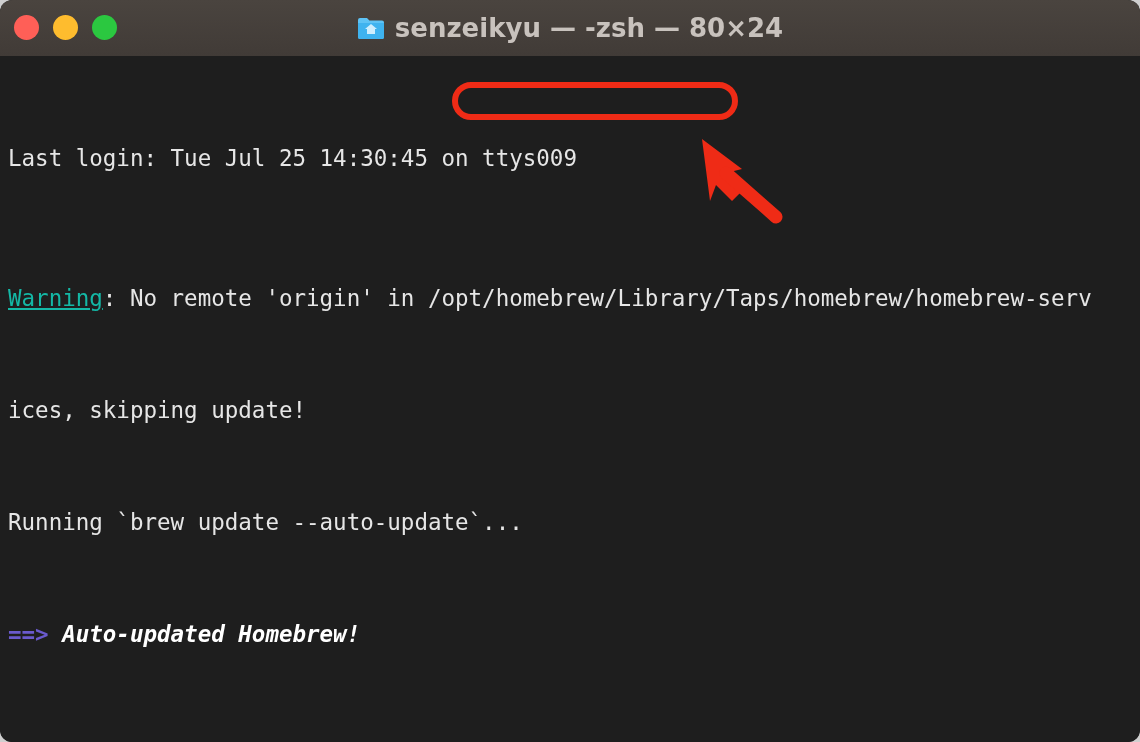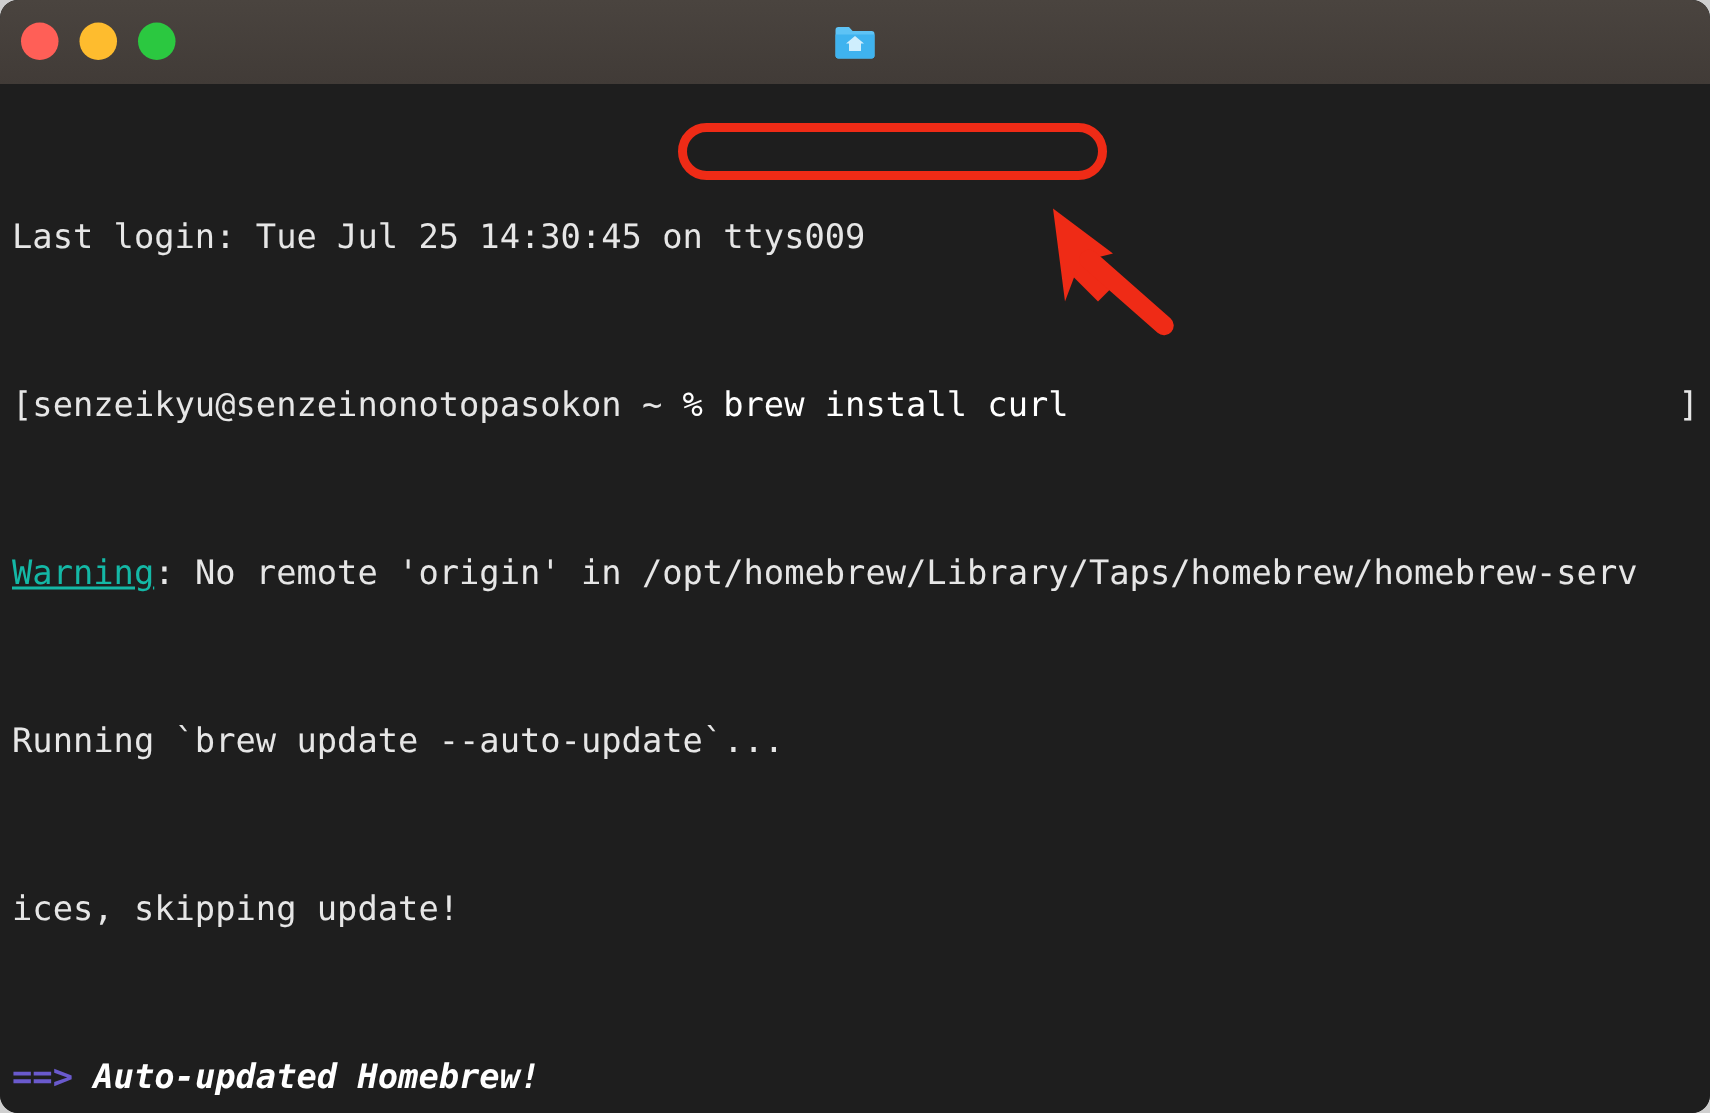--- a/index.html
+++ b/index.html
@@ -146,35 +146,35 @@
       <span class="light max"></span>
     </div>
     <div id="title-center">
       <span id="folder-icon">
         <svg width="28" height="26" viewBox="0 0 28 26">
           <path d="M1 5 a2 2 0 0 1 2-2 h7 l2.4 2.6 H25 a2 2 0 0 1 2 2 V22 a2 2 0 0 1-2 2 H3 a2 2 0 0 1-2-2 Z" fill="#5ec3f5"></path>
           <path d="M1 8 h26 V22 a2 2 0 0 1-2 2 H3 a2 2 0 0 1-2-2 Z" fill="#3fb3ef"></path>
           <path d="M14 9 l6 5 h-2 v5 h-8 v-5 H8 Z" fill="#cfeefd"></path>
         </svg>
       </span>
+      <span id="title-text">senzeikyu — -zsh — 80×24</span>
     </div>
   </div>
 
   <div id="terminal">
     <div id="screen">
 
       <div class="row"><span>Last login: Tue Jul 25 14:30:45 on ttys009</span></div>
 
-      <div class="row"><span>[senzeikyu@senzeinonotopasokon ~ </span><span class="wht">% brew install curl</span><span style="position:absolute;left:1111px;">]</span></div>
 
       <div class="row"><span class="ylw">Warning</span><span>: No remote 'origin' in /opt/homebrew/Library/Taps/homebrew/homebrew-serv</span></div>
 
+      <div class="row"><span>ices, skipping update!</span></div>
+
       <div class="row"><span>Running `brew update --auto-update`...</span></div>
-
-      <div class="row"><span>ices, skipping update!</span></div>
 
       <div class="row"><span class="blu">==&gt;</span><span class="b wht"> Auto-updated Homebrew!</span></div>
 
       
 
       
 
       
 
       

